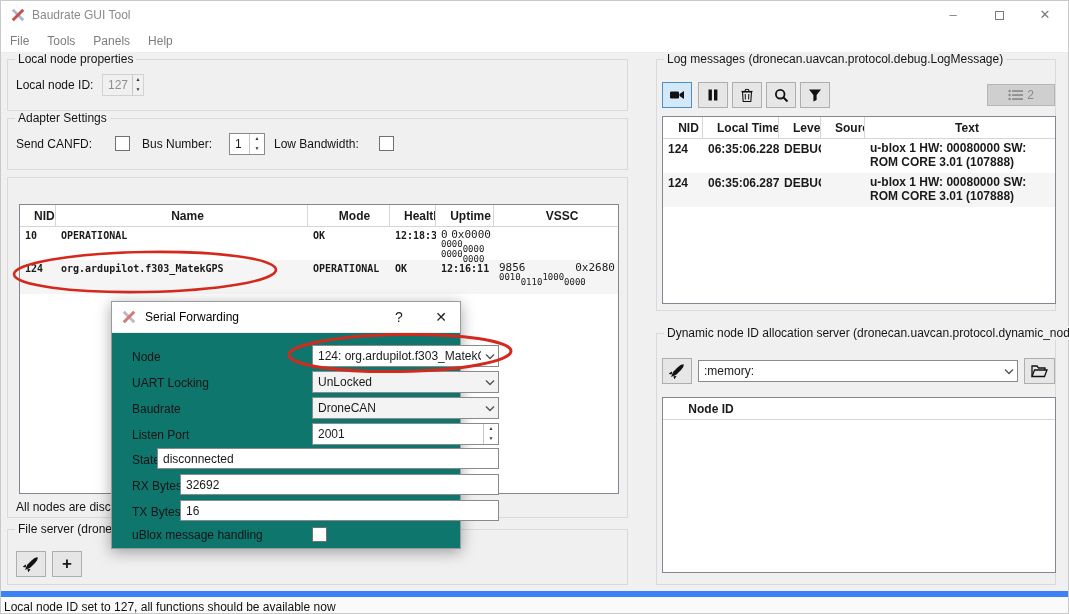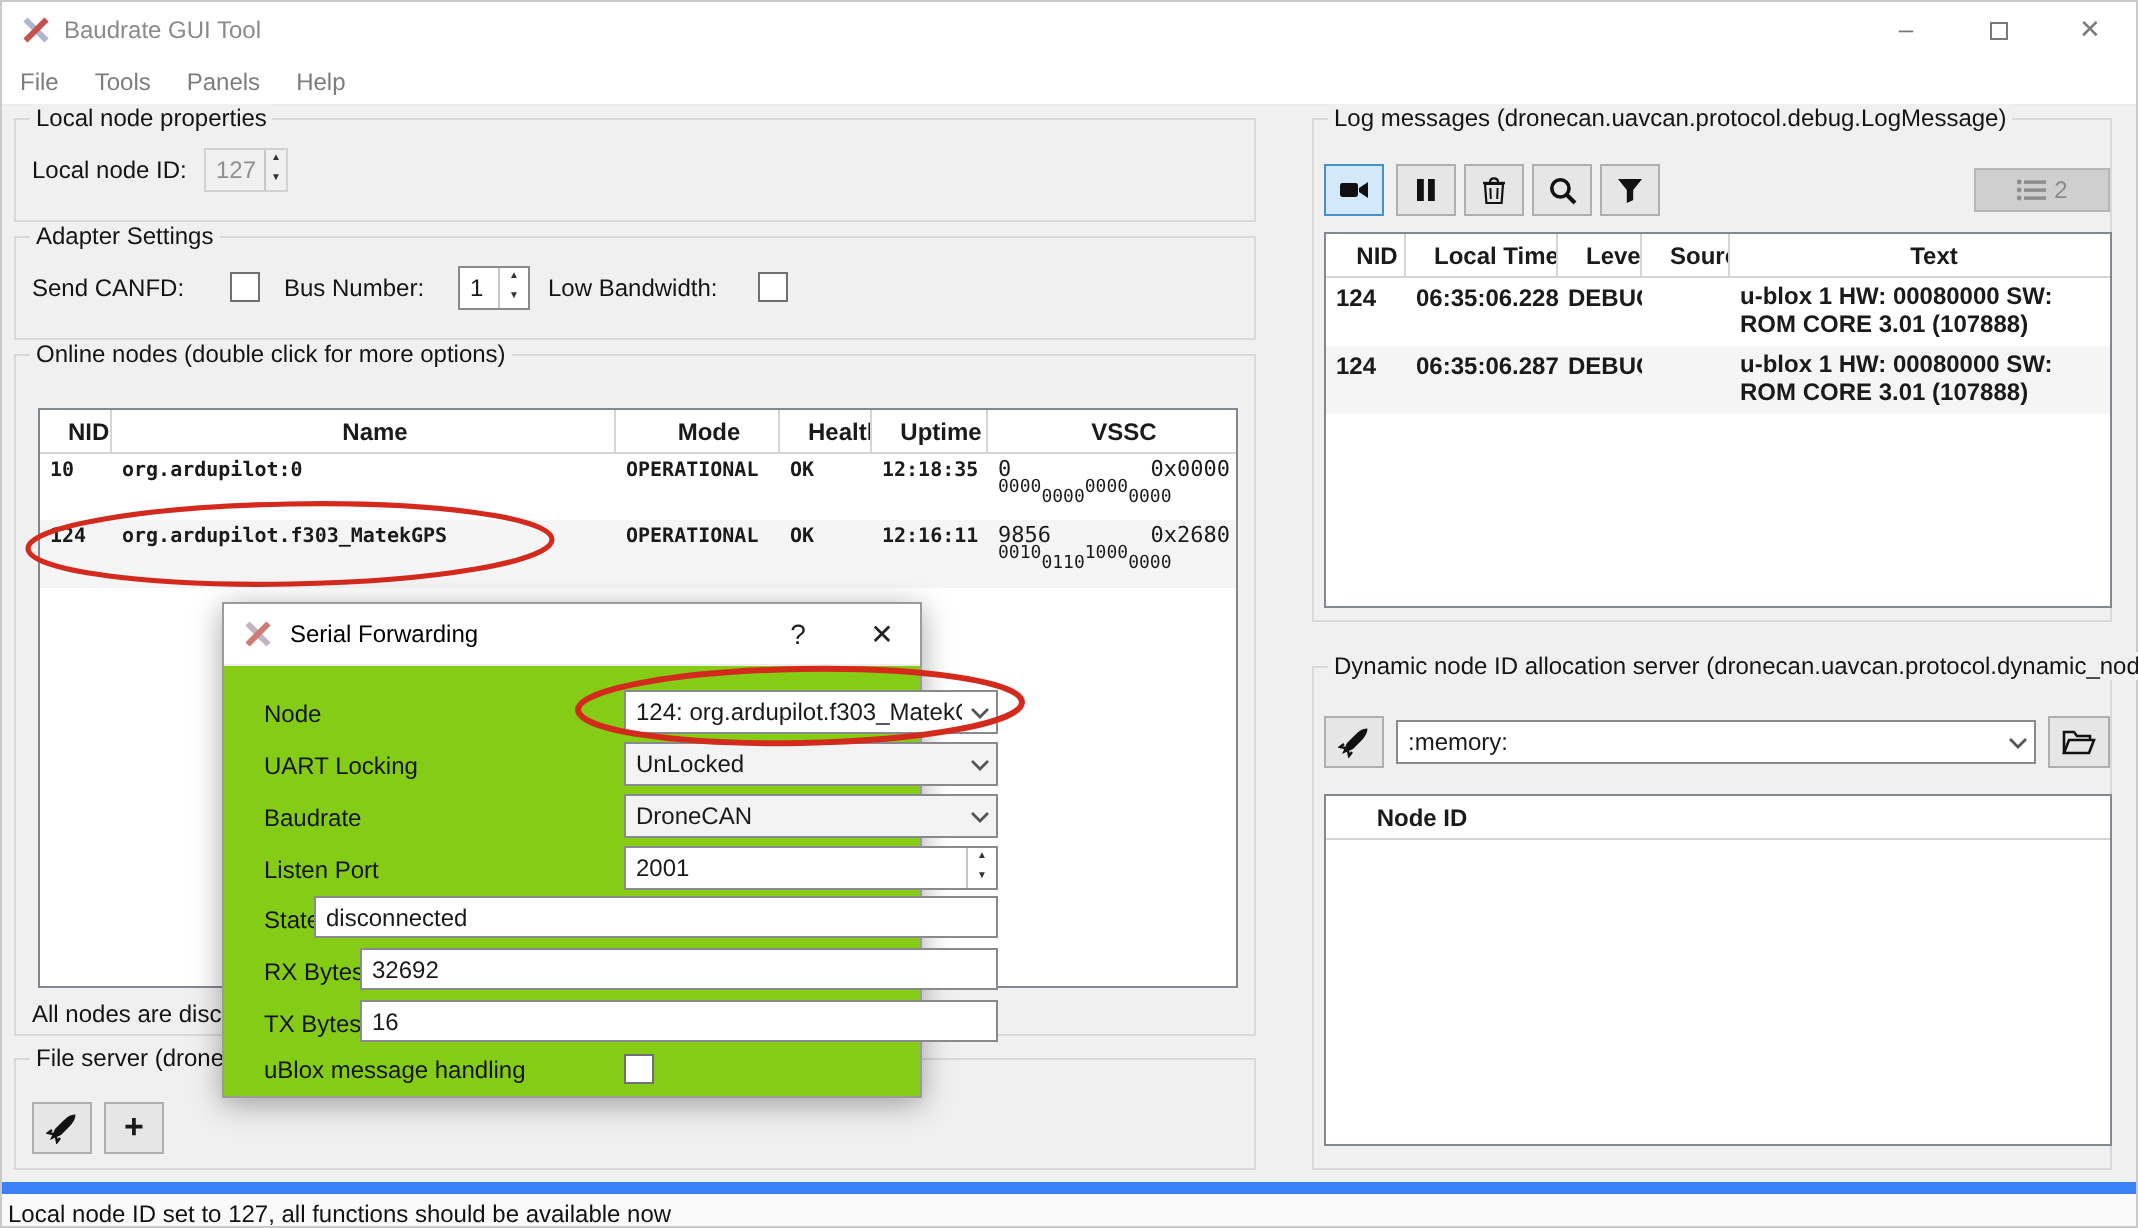--- a/index.html
+++ b/index.html
@@ -60,21 +60,21 @@
   .mono { font-family:"DejaVu Sans Mono", monospace; font-size:10px; }
 
   .vssc { padding:1px 3px 0 5px; }
   .vssc .l1 { display:flex; justify-content:space-between; font-family:"DejaVu Sans Mono", monospace; font-size:11px; line-height:13px; }
   .vssc .l2 { font-family:"DejaVu Sans Mono", monospace; font-size:9px; line-height:10px; letter-spacing:0; }
   .vssc .l2 span { position:relative; display:inline-block; }
   .vssc .l2 span:nth-child(odd) { top:-2px; }
   .vssc .l2 span:nth-child(even) { top:3px; }
 
   
-  .dialog { position:absolute; left:110px; top:300px; width:350px; height:248px; background:#84cc16;
+  .dialog { position:absolute; left:110px; top:300px; width:350px; height:248px; background:#0f766e;
             border:1px solid #9b9b9b; box-shadow:0 3px 14px rgba(0,0,0,.35); z-index:10; }
   .dlg-titlebar { position:absolute; left:0; top:0; width:100%; height:31px; background:#fff; border-bottom:1px solid #ededed; }
   .dlg-title { position:absolute; left:33px; top:0; line-height:31px; color:#000; font-size:12px; }
   .dlg-btn { position:absolute; top:0; width:34px; height:31px; text-align:center; line-height:31px; color:#222; font-size:14px; }
 
   
   .annot { position:absolute; pointer-events:none; }
 
   
   .statusbar { position:absolute; left:0; bottom:0; width:100%; height:22px; background:#fafafa; border-top:6px solid #3b82f6; }
@@ -127,35 +127,33 @@
       <div class="spinner">
           <span>▲</span>
           <span>▼</span>
         </div>
     </div>
     <div class="lbl" style="left:266px; top:18px;">Low Bandwidth:</div>
     <div class="checkbox" style="left:371px; top:17px;"></div>
   </div>
 
   <div class="groupbox" style="left:6px; top:176px; width:621px; height:341px;">
-    <div class="group-label">Online nodes (double click for more options)</div>
 
     <div class="qtable" style="left:11px; top:26px; width:600px; height:290px;">
       <div class="thead" style="grid-template-columns:36px 252px 82px 46px 58px 124px;">
         <div class="th">NID</div>
         <div class="th">Name</div>
         <div class="th">Mode</div>
         <div class="th">Health</div>
         <div class="th">Uptime</div>
         <div class="th">VSSC</div>
       </div>
 
       <div class="trow" style="grid-template-columns:36px 252px 82px 46px 58px 124px; height:33px;">
         <div class="td mono">10</div>
-        <div class="td mono">org.ardupilot:0</div>
         <div class="td mono">OPERATIONAL</div>
         <div class="td mono">OK</div>
         <div class="td mono">12:18:35</div>
         <div class="vssc">
           <div class="l1">
               <span>0</span>
               <span>0x0000</span>
             </div>
           <div class="l2"><span>0000</span><span>0000</span><span>0000</span><span>0000</span></div>
         </div>

